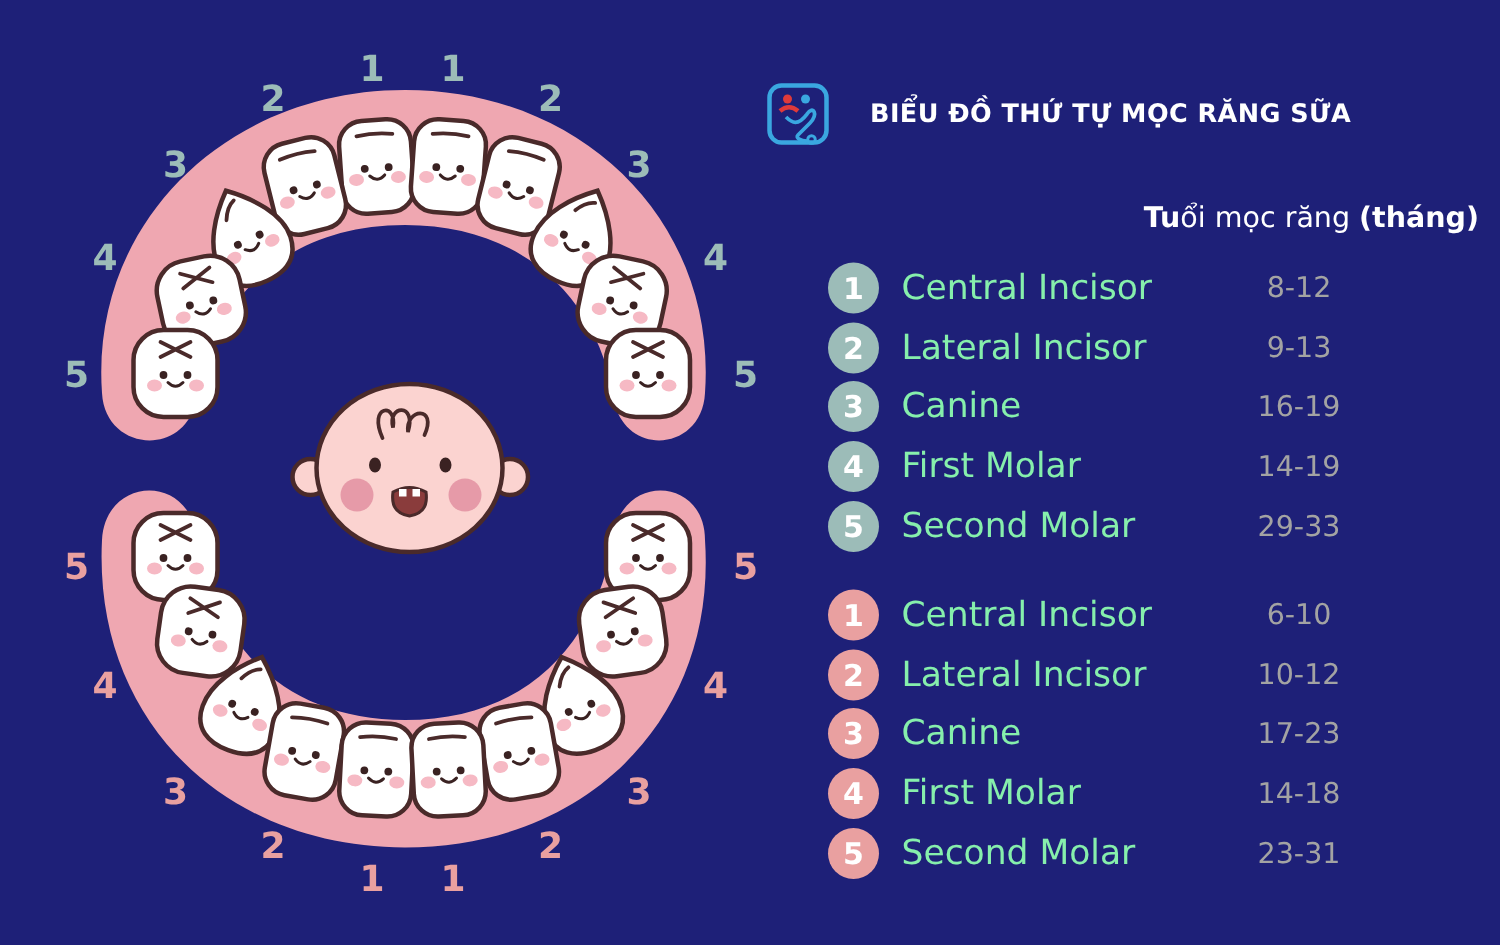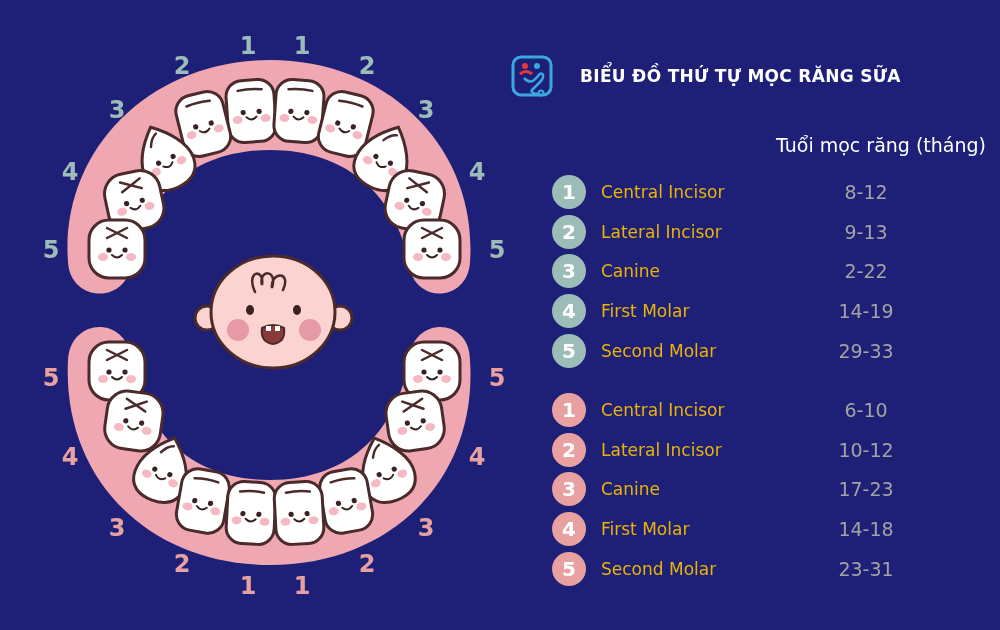--- a/index.html
+++ b/index.html
@@ -4,27 +4,27 @@
 <style>
   * { margin:0; padding:0; box-sizing:border-box; }
   html, body { width:1000px; height:630px; overflow:hidden; }
   body { background:#1e2078; font-family:"DejaVu Sans","Liberation Sans",sans-serif; position:relative; color:#fff; }
   #illus { position:absolute; left:0; top:0; width:520px; height:630px; }
   .num { font-family:"DejaVu Sans",sans-serif; font-weight:700; font-size:24px; }
   .header { position:absolute; left:510px; top:54px; display:flex; align-items:center;justify-content:flex-end; }
   .logo { width:44px; height:44px; }
   .title { margin-left:26px; font-size:17px; font-weight:700; letter-spacing:0.3px; color:#fff; }
   .col-head { position:absolute; right:14px; top:134px; font-size:19px; color:#fff; }
-  .col-head b { font-weight:400; }
+  .col-head b { font-weight:700; }
   .list { position:absolute; left:552px; width:380px; }
   .row { display:flex; align-items:center; height:39.7px; }
   .badge { width:34px; height:34px; border-radius:50%; display:flex; align-items:center; justify-content:center; font-weight:700; font-size:20px; color:#fff; flex:none; }
   .badge.upper { background:#9cbcb8; }
   .badge.lower { background:#e9a0a0; }
-  .name { margin-left:15px; font-size:17px; width:220px; color:#eab308; }
+  .name { margin-left:15px; font-size:23px; width:220px; color:#86efac; }
   .age { width:90px; text-align:center; font-size:19px; color:#a3a3a3; }
 </style>
 </head>
 <body>
 
 <svg id="illus" viewBox="0 0 520 630" xmlns="http://www.w3.org/2000/svg">
   <defs>
     <g id="face">
       <circle cx="-8" cy="2" r="2.6" fill="#3a2222"></circle>
       <circle cx="8" cy="2" r="2.6" fill="#3a2222"></circle>
@@ -143,21 +143,21 @@
     <div class="age">8-12</div>
   </div>
   <div class="row">
     <div class="badge upper">2</div>
     <div class="name">Lateral Incisor</div>
     <div class="age">9-13</div>
   </div>
   <div class="row">
     <div class="badge upper">3</div>
     <div class="name">Canine</div>
-    <div class="age">2-22</div>
+    <div class="age">16-19</div>
   </div>
   <div class="row">
     <div class="badge upper">4</div>
     <div class="name">First Molar</div>
     <div class="age">14-19</div>
   </div>
   <div class="row">
     <div class="badge upper">5</div>
     <div class="name">Second Molar</div>
     <div class="age">29-33</div>

